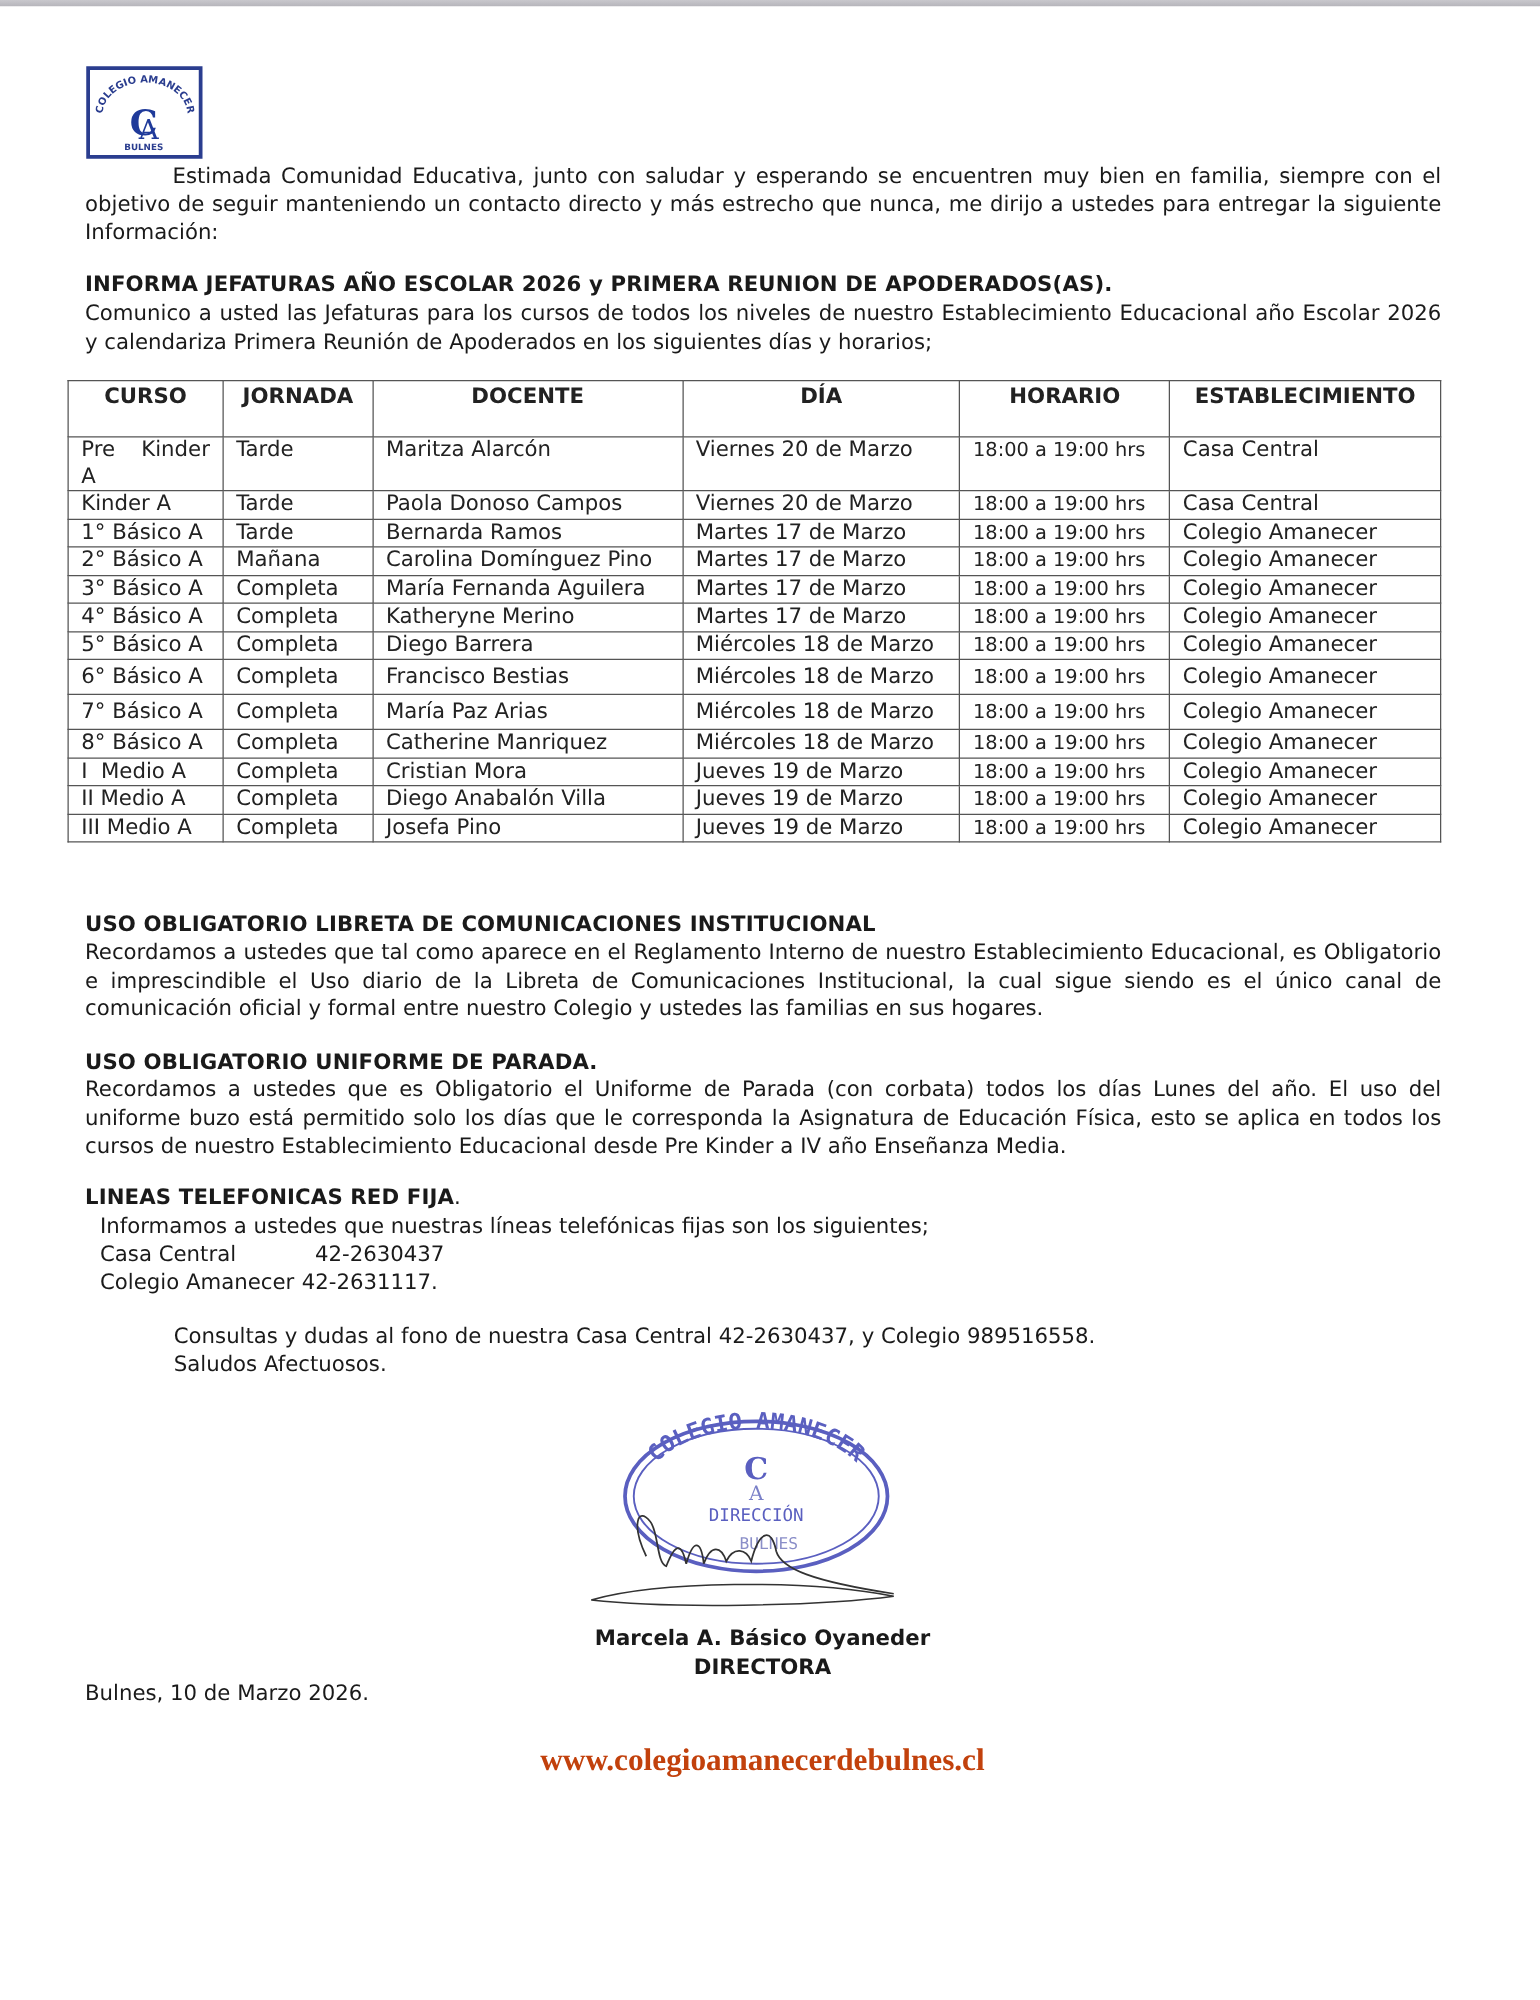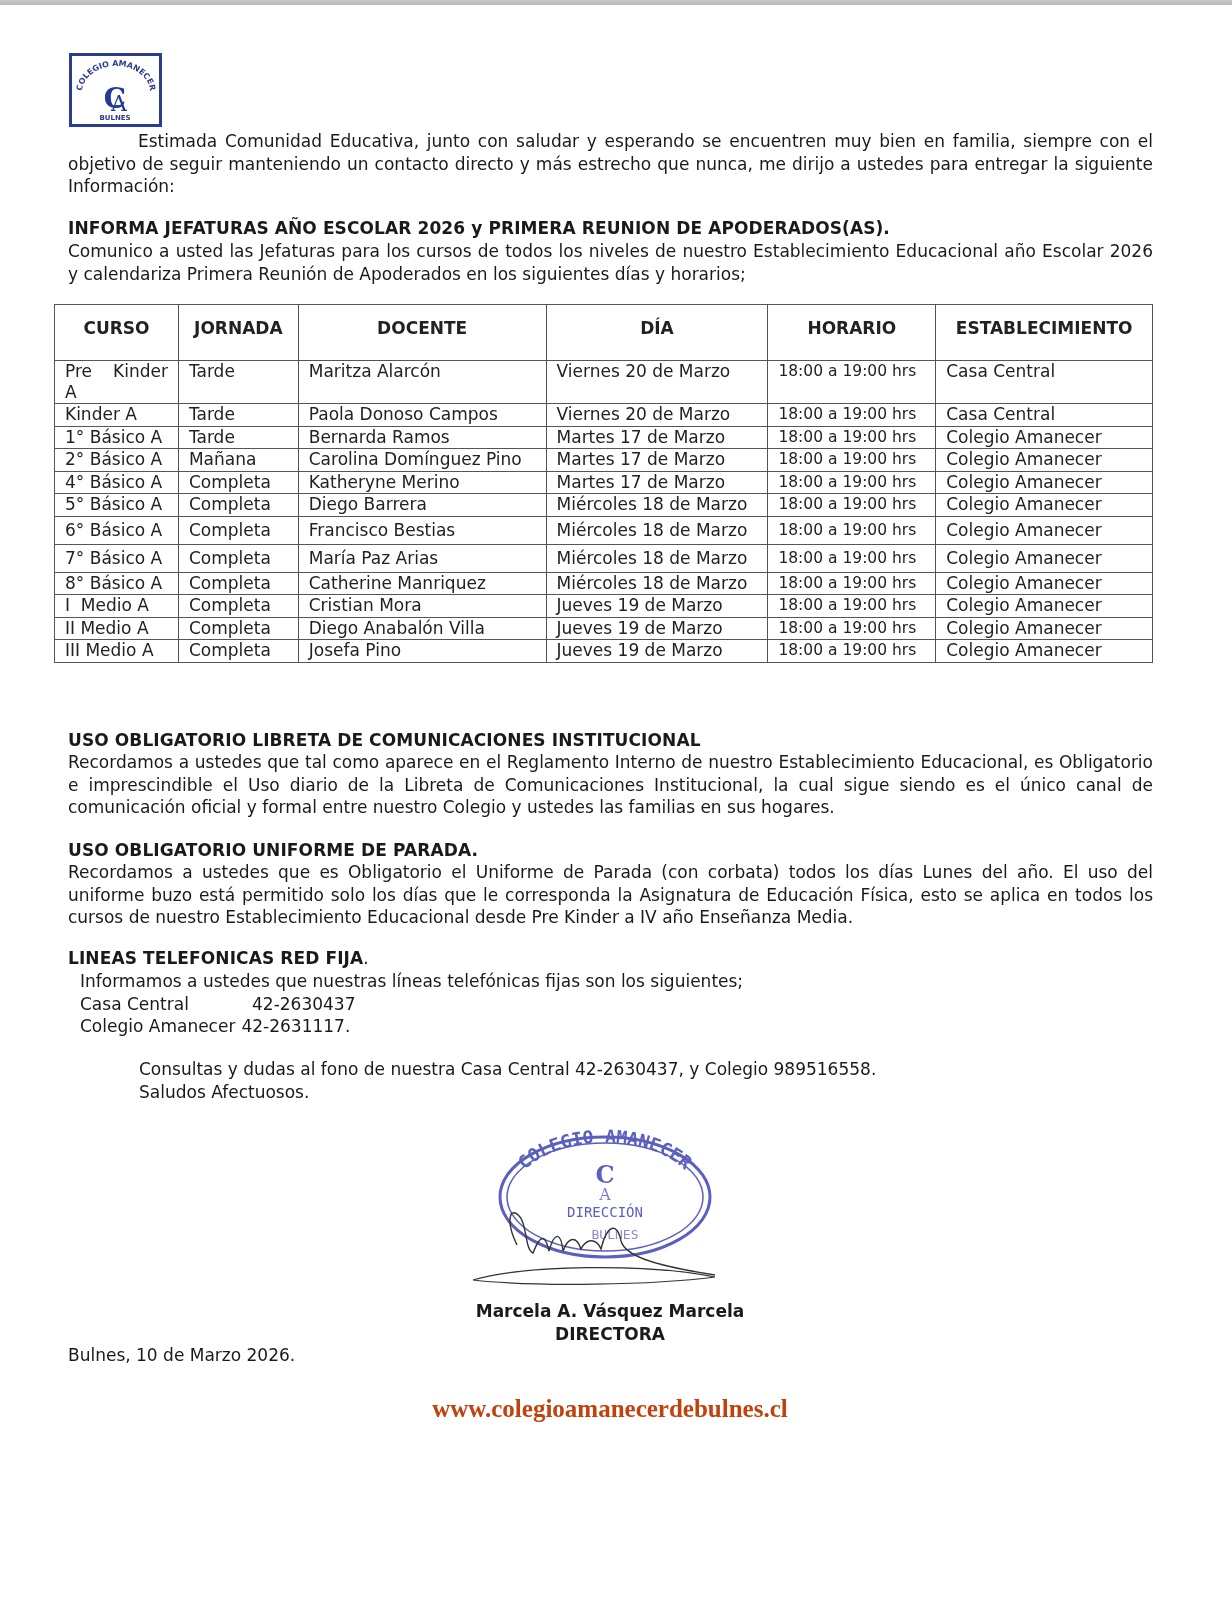--- a/index.html
+++ b/index.html
@@ -21,21 +21,21 @@
           text-align: justify; text-align-last: left; }
   .para .indent { display: inline-block; width: 70px; }
 
   .heading { position: absolute; left: 68px; font-weight: bold; font-size: 17px;
              letter-spacing: 0.1px; }
 
   table.sched { position: absolute; left: 54px; top: 304px; width: 1099px;
                 border-collapse: collapse; font-size: 17px; color: #222; }
   table.sched th, table.sched td { border: 1.3px solid #555; padding: 0 10px; vertical-align: top;
                 text-align: left; white-space: nowrap; }
-  table.sched th { font-weight: bold; text-align: center; height: 42px; padding-top: 13px; font-size: 17px; }
+  table.sched th { font-weight: bold; text-align: center; height: 42px; padding-top: 2px; font-size: 17px; }
   table.sched td { height: 21.5px; line-height: 21px; }
   table.sched td.hor { font-size: 15.5px; padding-left: 10px; }
   table.sched tr.tall td { height: 42px; }
   table.sched tr.mid td { height: 27px; line-height: 27px; }
   table.sched td.wrap { white-space: normal; text-align: justify; text-align-last: left; }
 
   .phones { position: absolute; left: 80px; top: 970px; font-size: 17px; line-height: 22.5px; }
   .phones .row { display: flex; }
   .phones .lbl { width: 172px; }
   .phones .lbl2 { width: auto; margin-right: 6px; }
@@ -119,20 +119,28 @@
         <td>Tarde</td>
         <td>Bernarda Ramos</td>
         <td>Martes 17 de Marzo</td>
         <td class="hor">18:00 a 19:00 hrs</td>
         <td>Colegio Amanecer</td>
       </tr>
       <tr>
         <td>2° Básico A</td>
         <td>Mañana</td>
         <td>Carolina Domínguez Pino</td>
+        <td>Martes 17 de Marzo</td>
+        <td class="hor">18:00 a 19:00 hrs</td>
+        <td>Colegio Amanecer</td>
+      </tr>
+      <tr>
+        <td>3° Básico A</td>
+        <td>Completa</td>
+        <td>María Fernanda Aguilera</td>
         <td>Martes 17 de Marzo</td>
         <td class="hor">18:00 a 19:00 hrs</td>
         <td>Colegio Amanecer</td>
       </tr>
       <tr>
         <td>4° Básico A</td>
         <td>Completa</td>
         <td>Katheryne Merino</td>
         <td>Martes 17 de Marzo</td>
         <td class="hor">18:00 a 19:00 hrs</td>
@@ -234,20 +242,20 @@
       <text x="140" y="58" text-anchor="middle" font-family="DejaVu Serif, serif" font-weight="bold" font-size="24" fill="#5a5fc0">C</text>
       <text x="140" y="75" text-anchor="middle" font-family="DejaVu Serif, serif" font-size="16" fill="#7a80c8">A</text>
       <text x="140" y="92" text-anchor="middle" font-family="DejaVu Sans Mono, monospace" font-size="14" fill="#5a5fc0">DIRECCIÓN</text>
       <text x="150" y="114" text-anchor="middle" font-family="DejaVu Sans Mono, monospace" font-size="13" fill="#8a8ec8">BULNES</text>
       <path d="M52,120 C40,95 45,80 55,92 C62,100 60,125 68,128 C75,110 80,108 84,126 C90,105 96,108 98,126 C104,110 112,112 116,124 C122,112 132,114 136,124 C142,100 152,96 156,116 C160,130 185,140 250,150" fill="none" stroke="#333" stroke-width="1.4"></path>
       <path d="M8,155 C60,140 180,138 250,152 C190,160 70,162 8,155 Z" fill="none" stroke="#333" stroke-width="1.2"></path>
     </svg>
   </div>
 
   <div class="signer">
-    <div>Marcela A. Vásquez Marcela</div>
+    <div>Marcela A. Básico Oyaneder</div>
     <div>DIRECTORA</div>
   </div>
 
   <div class="date">Bulnes, 10 de Marzo 2026.</div>
 
   <div class="url">www.colegioamanecerdebulnes.cl</div>
 </div>
 
 </body></html>

